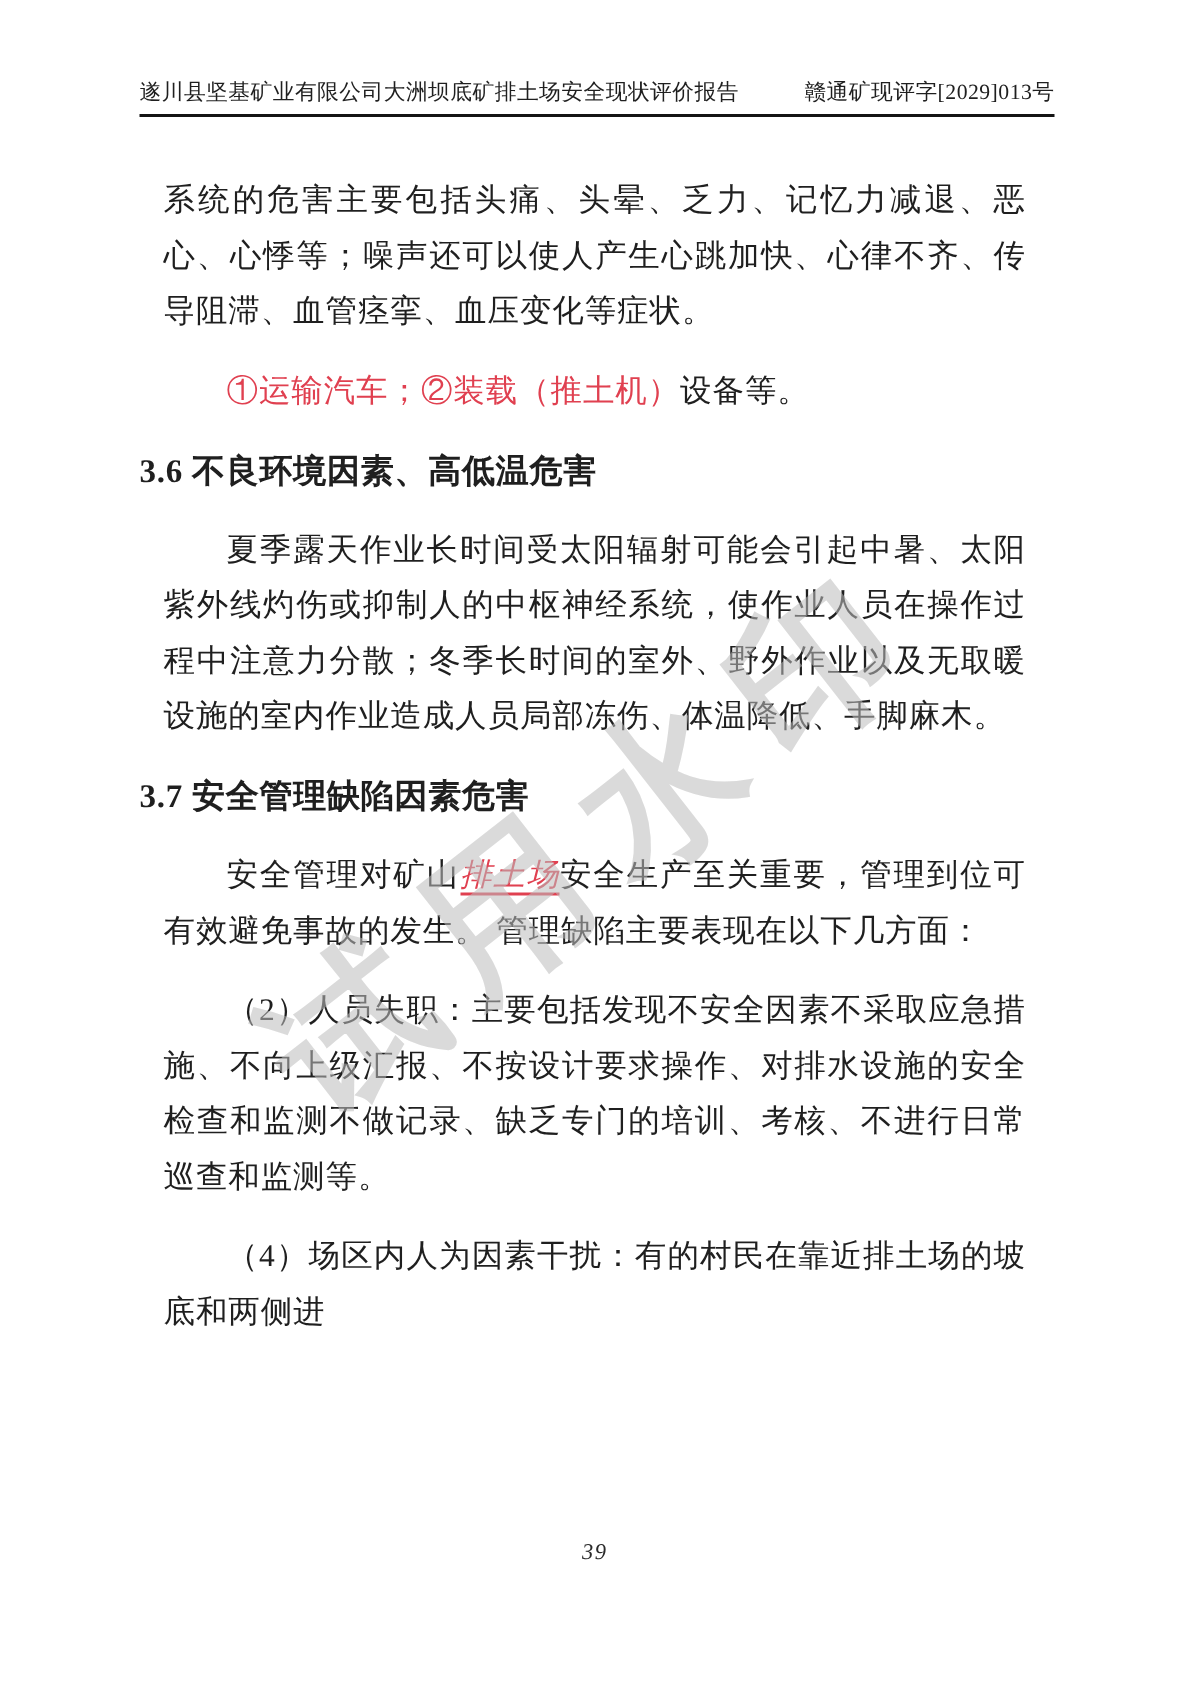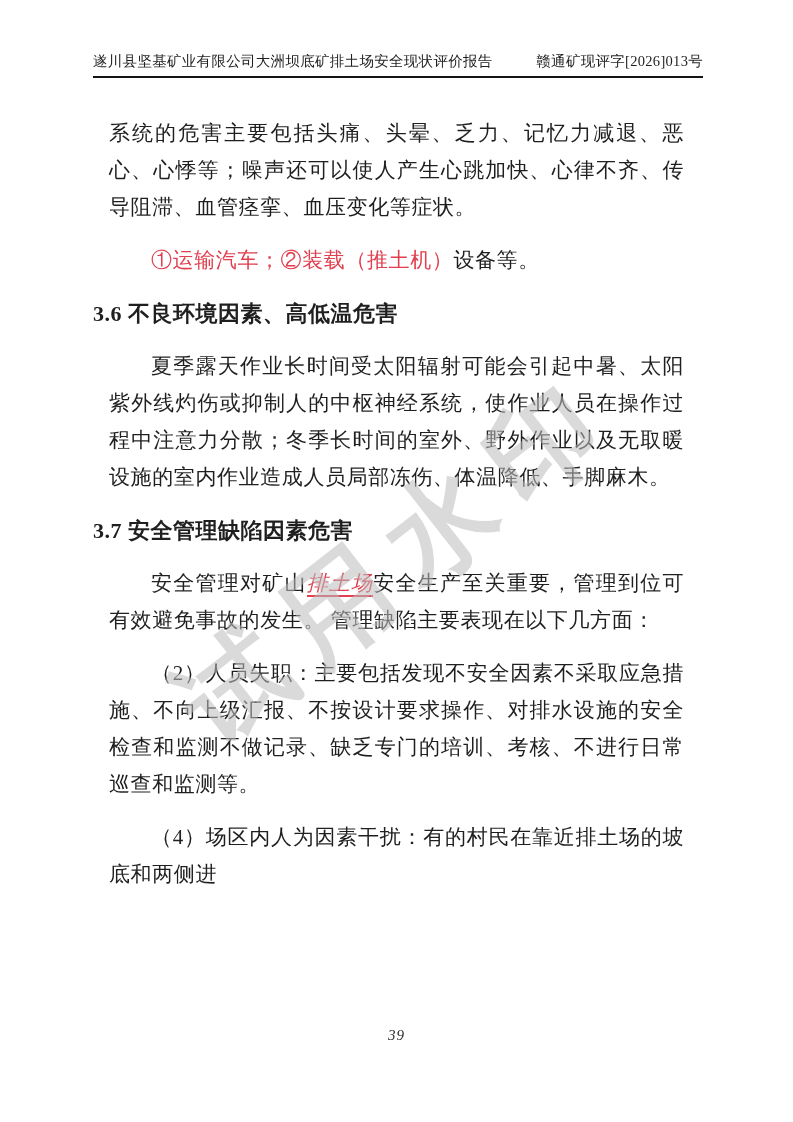--- a/index.html
+++ b/index.html
@@ -85,21 +85,21 @@
     font-style: italic;
   }
 </style>
 </head>
 <body>
 
 <div class="page">
 
   <div class="header">
     <span>遂川县坚基矿业有限公司大洲坝底矿排土场安全现状评价报告</span>
-    <span>赣通矿现评字[2026]013号</span>
+    <span>赣通矿现评字[2029]013号</span>
   </div>
 
   <div class="doc-body">
 
   <p class="para"><span>系统的危害主要包括头痛、头晕、乏力、记忆力减退、恶心、心悸等；噪声还可以使人产生心跳加快、心律不齐、传导阻滞、血管痉挛、血压变化等症状。</span></p>
       <p class="para indent"><span class="r-red">①运输汽车；②装载（推土机）</span><span>设备等。</span></p>
       <h3 class="heading"><span>3.6 不良环境因素、高低温危害</span></h3>
       <p class="para indent"><span>夏季露天作业长时间受太阳辐射可能会引起中暑、太阳紫外线灼伤或抑制人的中枢神经系统，使作业人员在操作过程中注意力分散；冬季长时间的室外、野外作业以及无取暖设施的室内作业造成人员局部冻伤、体温降低、手脚麻木。</span></p>
       <h3 class="heading"><span>3.7 安全管理缺陷因素危害</span></h3>
       <p class="para indent"><span>安全管理对矿山</span><span class="r-red-underline">排土场</span><span>安全生产至关重要，管理到位可有效避免事故的发生。 管理缺陷主要表现在以下几方面：</span></p>

